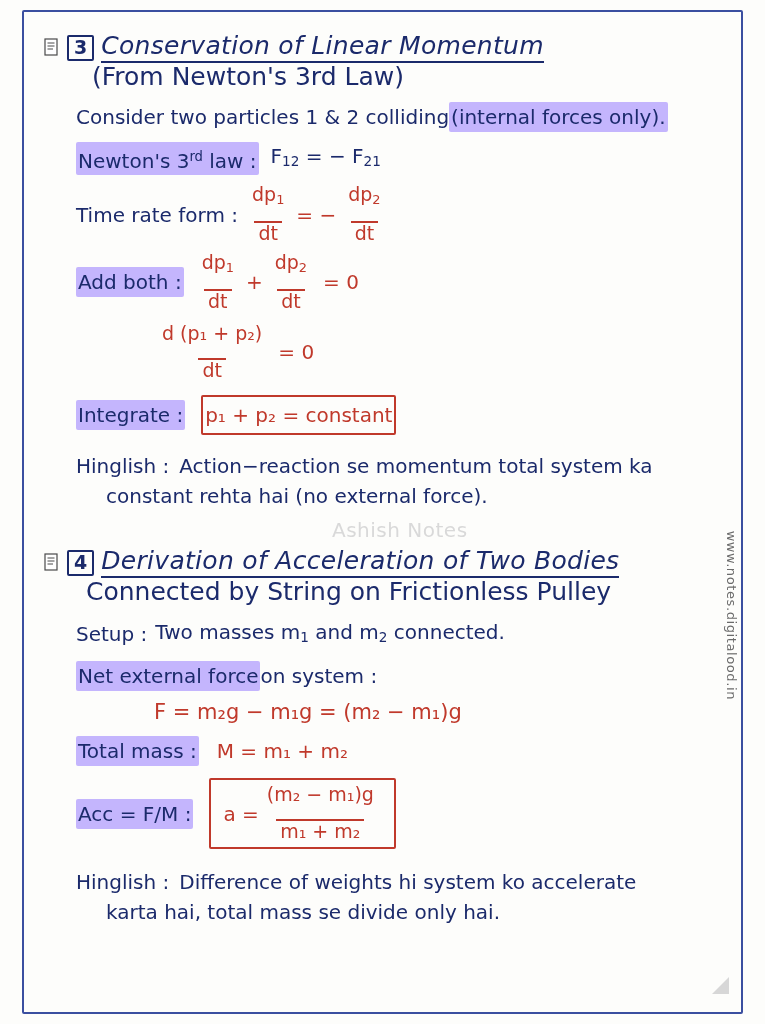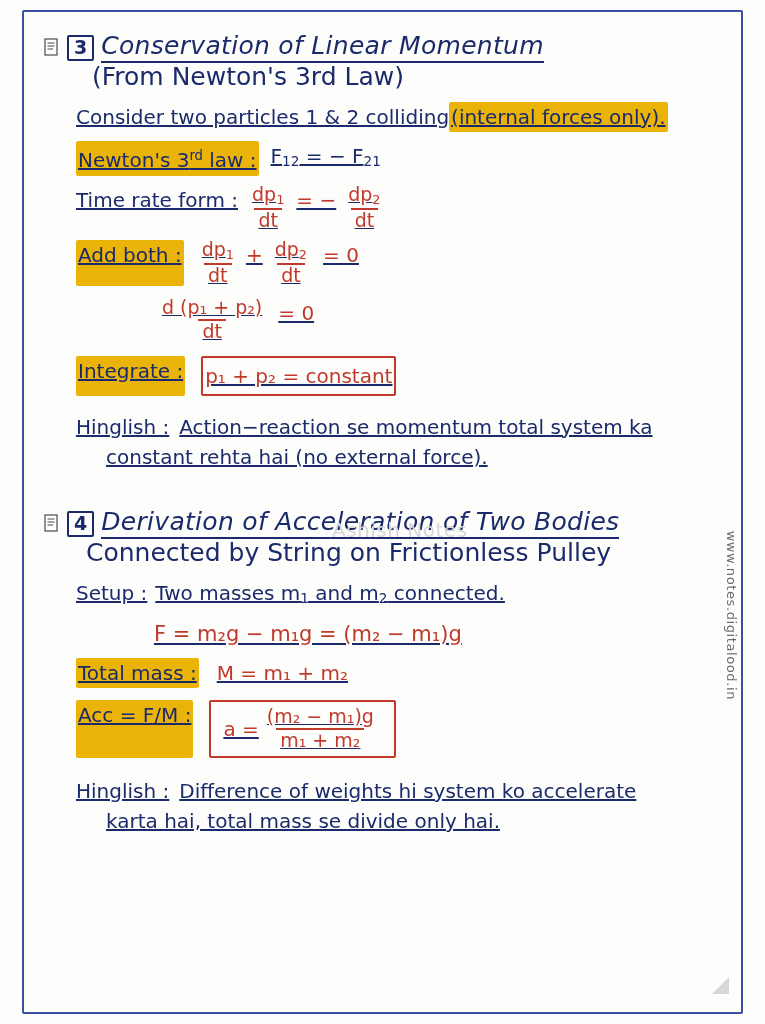--- a/index.html
+++ b/index.html
@@ -34,21 +34,21 @@
     position: absolute;
     left: 44px;
     top: 30px;
     width: 676px;
     box-sizing: border-box;
   }
   .red {
     color: #c0392b;
   }
   .hl {
-    background: #eab308;
+    background: #c4b5fd;
     padding: 0 2px;
     border-radius: 2px;
   }
 
   
   .section {
     margin-bottom: 4px;
   }
   .sec-head-row {
     display: flex;
@@ -92,41 +92,41 @@
     margin-left: 48px;
   }
 
   
   .line {
     font-size: 20px;
     line-height: 30px;
     color: #1b2a6b;
     margin: 9px 0 0 32px;
     display: flex;
+    align-items: center;
     flex-wrap: wrap;
-    text-decoration: underline;
   }
   .line.indent2 { margin-left: 62px; }
   .line.indent3 { margin-left: 110px; }
   .label { white-space: nowrap; }
 
   sub { font-size: 0.68em; vertical-align: -0.25em; }
   sup { font-size: 0.66em; vertical-align: 0.5em; }
 
   
   .frac {
     display: inline-flex;
     flex-direction: column;
     align-items: center;
     vertical-align: middle;
     margin: 0 4px;
     line-height: 1.05;
   }
   .frac .num {
-    padding: 0 4px 1px 4px;
+    padding: 0 4px 14px 4px;
     font-size: 19px;
   }
   .frac .den {
     padding: 1px 4px 0 4px;
     border-top: 2px solid currentColor;
     font-size: 19px;
   }
 
   
   .boxed {
@@ -272,20 +272,24 @@
       </div>
       <div class="sec-title-l2" style="margin-left:42px">
         <span class="ul">Connected by String on Frictionless Pulley</span>
       </div>
 
       <div class="line">
         <span class="label">Setup :</span>
         <span style="margin-left:8px"><span>Two masses m</span><sub>1</sub><span> and m</span><sub>2</sub><span> connected.</span></span>
       </div>
 
+      <div class="line">
+        <span class="hl">Net external force</span>
+          <span> on system :</span>
+      </div>
 
       <div class="line indent3" style="margin-top:6px">
         <span class="red" style="font-size:21px">F = m₂g − m₁g = (m₂ − m₁)g</span>
       </div>
 
       <div class="line">
         <span class="hl label">Total mass :</span>
         <span class="red" style="margin-left:18px">M = m₁ + m₂</span>
       </div>
 

